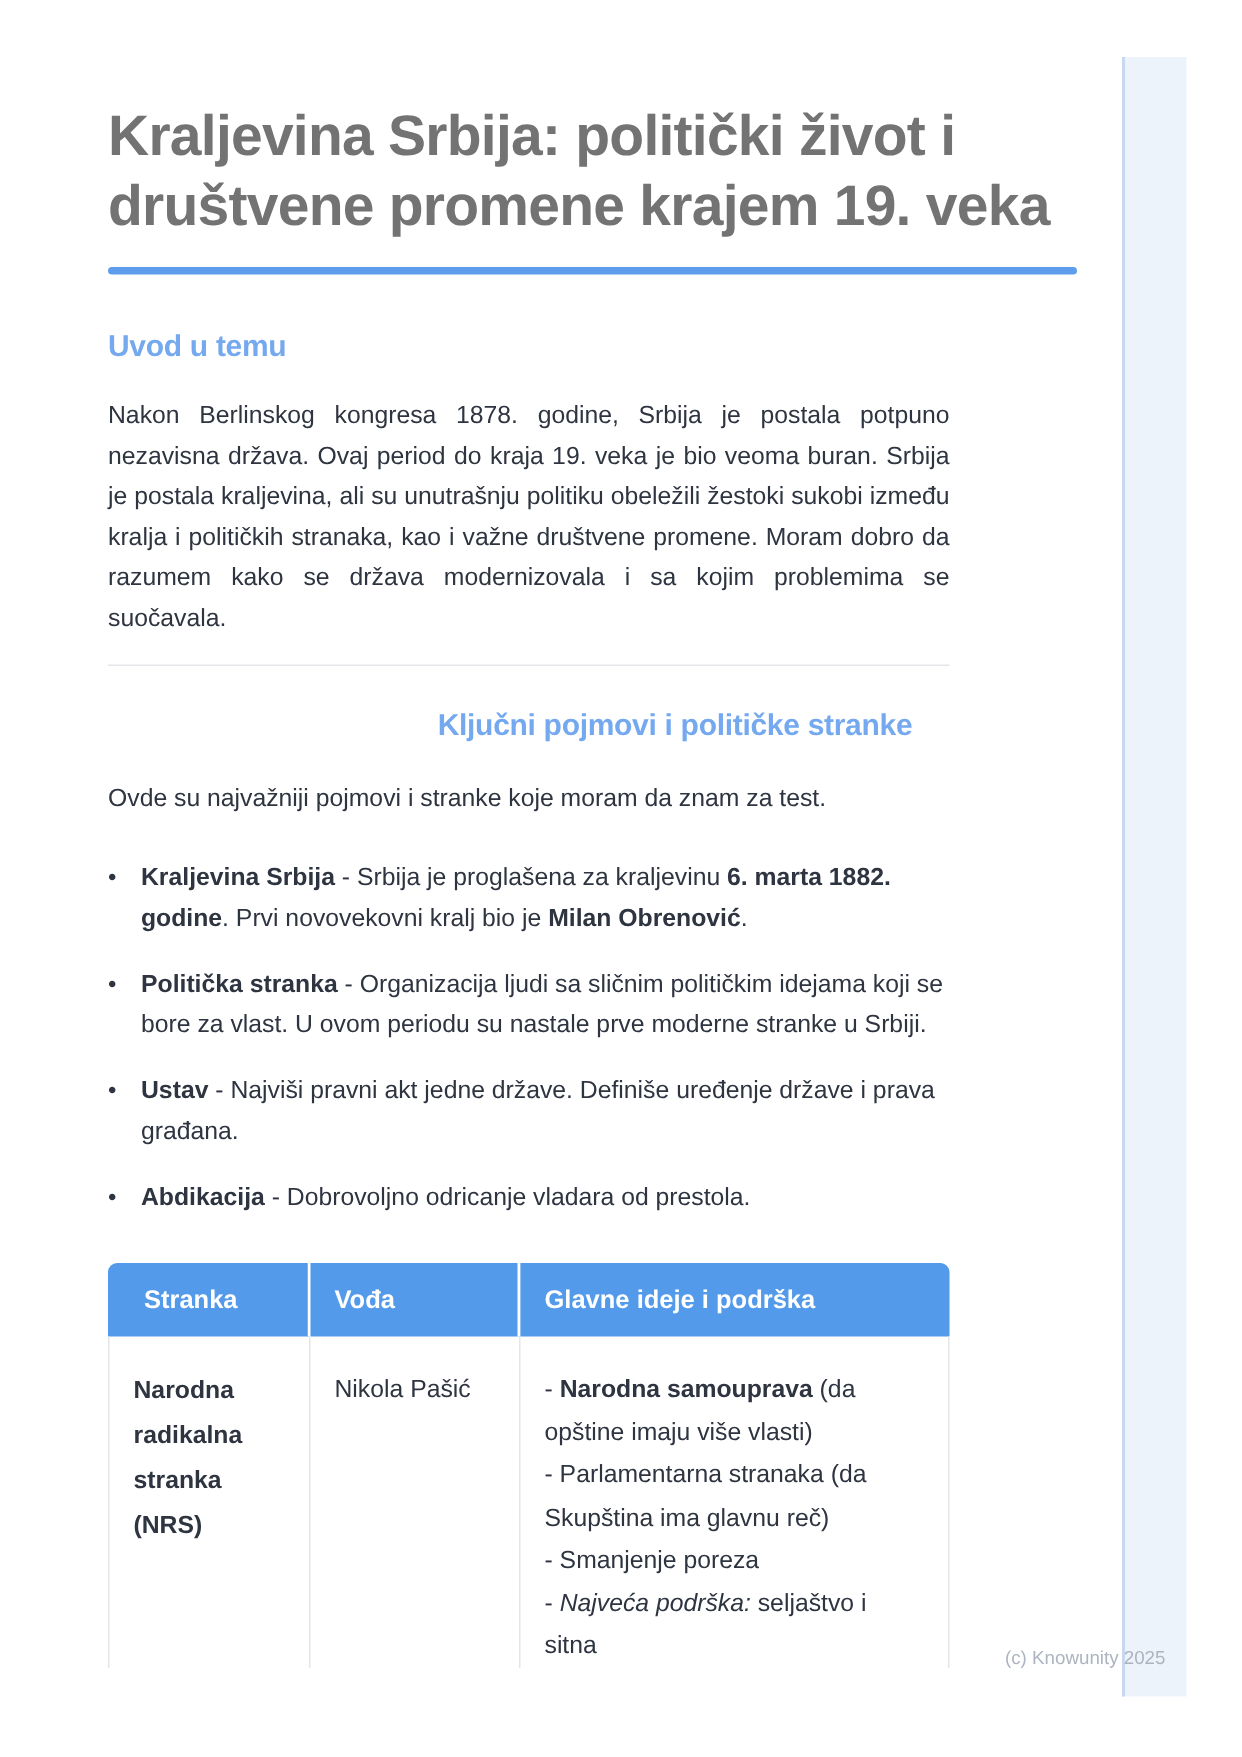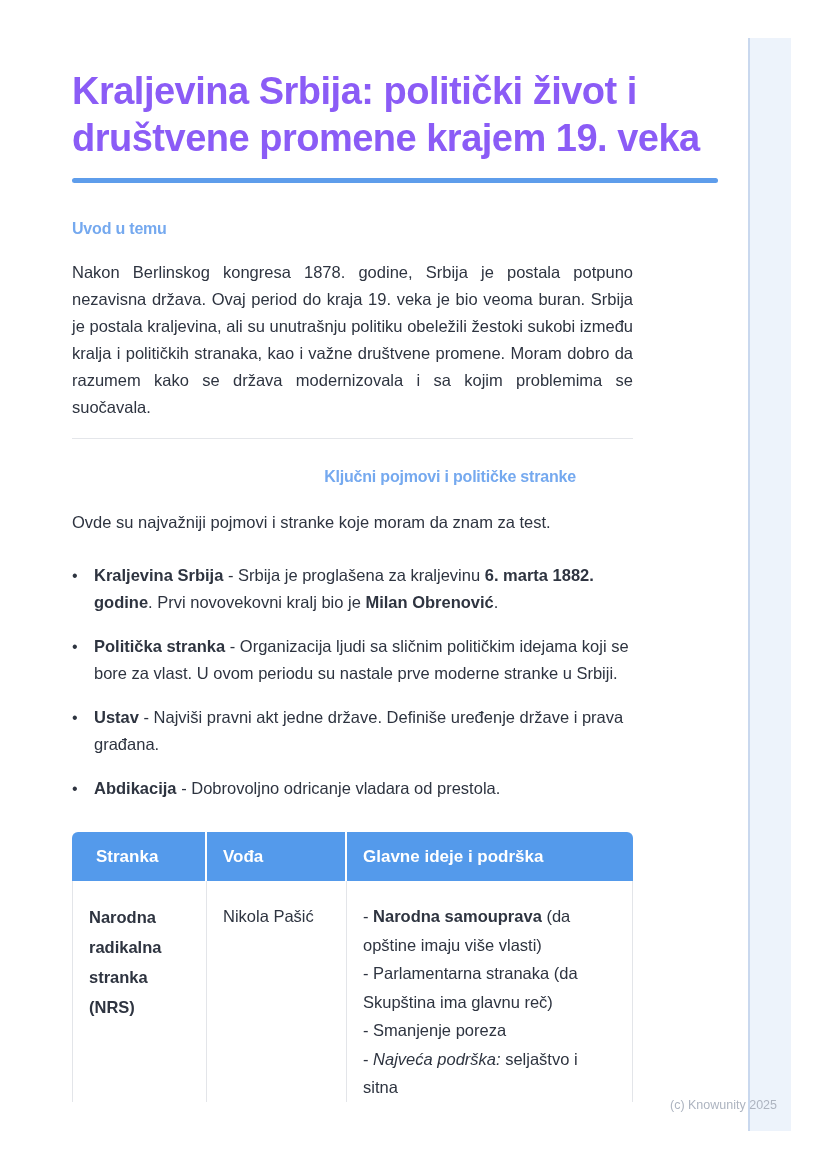--- a/index.html
+++ b/index.html
@@ -24,30 +24,30 @@
     position: relative;
     z-index: 1;
     padding: 68px 0 0 72px;
   }
   h1.doc-title {
     width: 660px;
     font-size: 38px;
     line-height: 47px;
     font-weight: 700;
     letter-spacing: -0.5px;
-    color: #8b5cf6;
+    color: #737373;
   }
   .title-rule {
     margin-top: 16px;
     width: 646px; height: 5px;
     border-radius: 3px;
     background: #5E9DEB;
   }
   h2.section-heading {
-    font-size: 16px;
+    font-size: 20px;
     font-weight: 700;
     letter-spacing: -0.2px;
     color: #75A9EF;
   }
   .h2-intro { margin-top: 37px; }
   .h2-concepts { margin-top: 29px; text-align: center; }
   p.body-par {
     margin-top: 21px;
     width: 561px;
     font-size: 16.5px;

